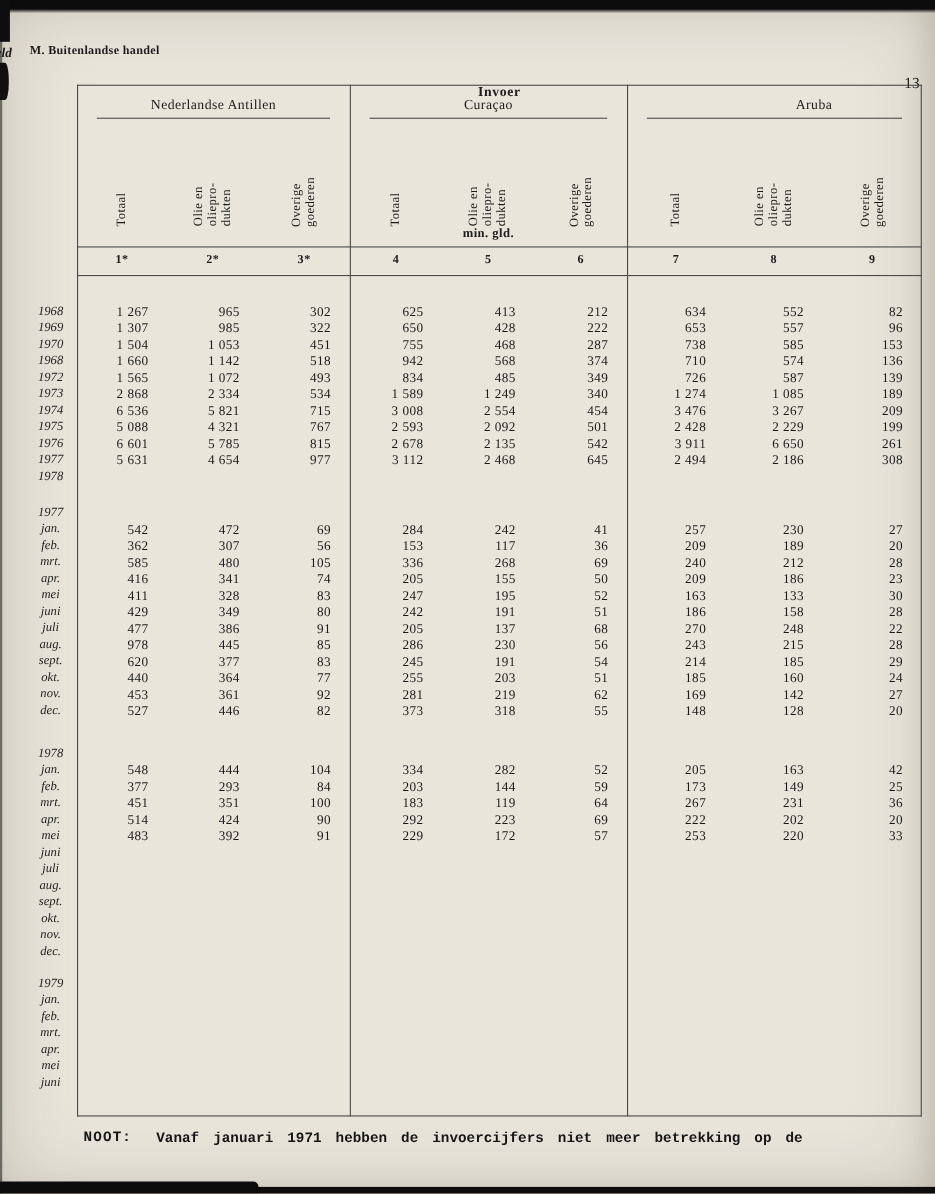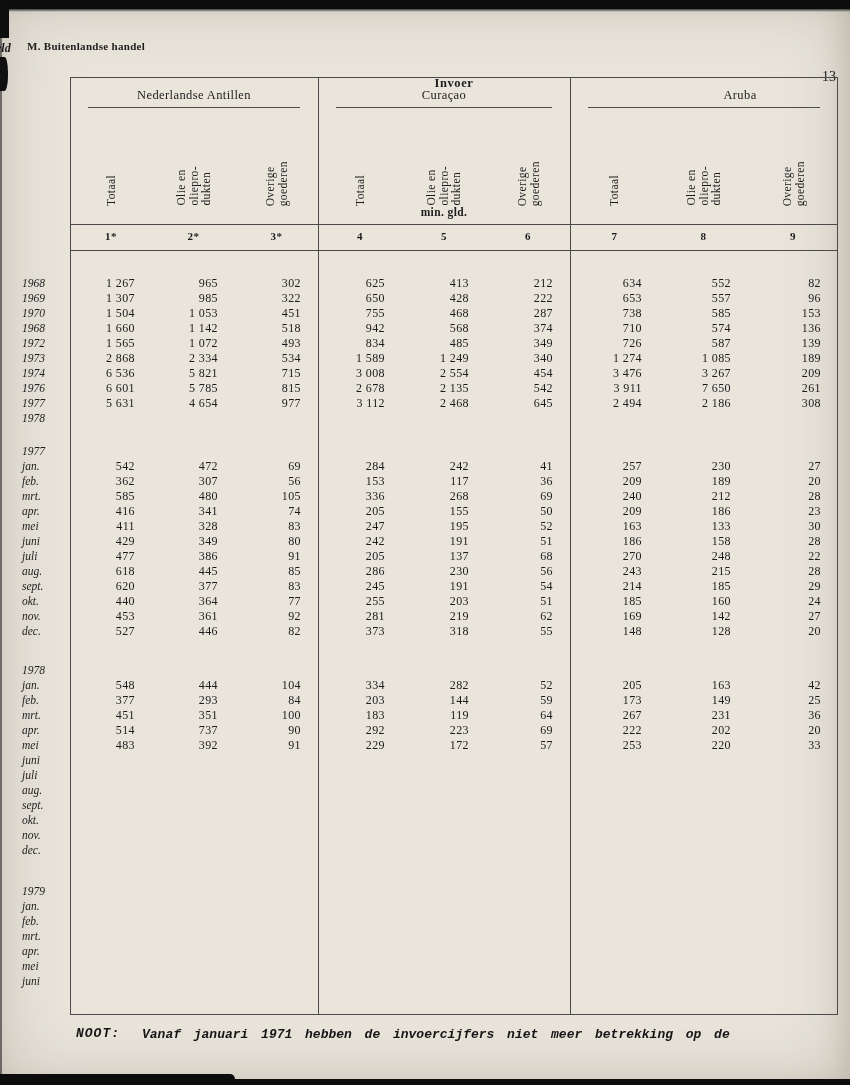--- a/index.html
+++ b/index.html
@@ -60,33 +60,33 @@
 
   .cn { position:absolute; top:230px; height:16px; text-align:center; font-size:11px; font-weight:bold; letter-spacing:0.5px; }
   .cn1 { left:70px;  width:82px; } .cn2 { left:152px; width:83px; } .cn3 { left:235px; width:83px; }
   .cn4 { left:318px; width:84px; } .cn5 { left:402px; width:84px; } .cn6 { left:486px; width:84px; }
   .cn7 { left:570px; width:89px; } .cn8 { left:659px; width:89px; } .cn9 { left:748px; width:90px; }
 
   
   .table-body { position:absolute; left:12px; top:276px; width:826px; }
   .tsection.s1 { margin-top:18px; }
   .tsection.s2 { margin-top:24px; }
-  .tsection.s3 { margin-top:26px; }
+  .tsection.s3 { margin-top:14px; }
   .grid-row {
     display:grid;
     grid-template-columns:58px 82px 83px 83px 84px 84px 84px 89px 89px 90px;
     height:15px; line-height:15px;
   }
-  .rowlabel { font-style:italic; font-size:11.5px; padding-left:10px; text-align:left; color:#1d1d1d; }
+  .rowlabel { font-style:italic; font-size:11.5px; padding-left:10px; text-align:center; color:#1d1d1d; }
   .cell { text-align:right; padding-right:17px; font-size:12px; letter-spacing:0.4px; color:#1b1b1b; }
 
   
   .footnote {
     position:absolute; left:76px; top:1026px; display:flex;
-    font-family:"Liberation Mono", monospace; font-size:13px; font-weight:600; color:#151515;font-style:italic;
+    font-family:"Liberation Mono", monospace; font-size:13px; font-weight:600; color:#151515;
   }
   .fn-label { margin-right:22px; letter-spacing:1px; white-space:nowrap; }
   .fn-text { line-height:17px; word-spacing:0.38em; max-width:640px; }
 </style>
 </head>
 <body>
 
 <div class="stage">
   <div class="page">
 
@@ -248,29 +248,41 @@
             <span class="cell c2">5 821</span>
             <span class="cell c3">715</span>
             <span class="cell c4">3 008</span>
             <span class="cell c5">2 554</span>
             <span class="cell c6">454</span>
             <span class="cell c7">3 476</span>
             <span class="cell c8">3 267</span>
             <span class="cell c9">209</span>
           </div>
           <div class="grid-row">
+            <span class="rowlabel">1975</span>
+            <span class="cell c1">5 088</span>
+            <span class="cell c2">4 321</span>
+            <span class="cell c3">767</span>
+            <span class="cell c4">2 593</span>
+            <span class="cell c5">2 092</span>
+            <span class="cell c6">501</span>
+            <span class="cell c7">2 428</span>
+            <span class="cell c8">2 229</span>
+            <span class="cell c9">199</span>
+          </div>
+          <div class="grid-row">
             <span class="rowlabel">1976</span>
             <span class="cell c1">6 601</span>
             <span class="cell c2">5 785</span>
             <span class="cell c3">815</span>
             <span class="cell c4">2 678</span>
             <span class="cell c5">2 135</span>
             <span class="cell c6">542</span>
             <span class="cell c7">3 911</span>
-            <span class="cell c8">7 650</span>
+            <span class="cell c8">6 650</span>
             <span class="cell c9">261</span>
           </div>
           <div class="grid-row">
             <span class="rowlabel">1977</span>
             <span class="cell c1">5 631</span>
             <span class="cell c2">4 654</span>
             <span class="cell c3">977</span>
             <span class="cell c4">3 112</span>
             <span class="cell c5">2 468</span>
             <span class="cell c6">645</span>
@@ -374,21 +386,21 @@
             <span class="cell c3">91</span>
             <span class="cell c4">205</span>
             <span class="cell c5">137</span>
             <span class="cell c6">68</span>
             <span class="cell c7">270</span>
             <span class="cell c8">248</span>
             <span class="cell c9">22</span>
           </div>
           <div class="grid-row">
             <span class="rowlabel">aug.</span>
-            <span class="cell c1">618</span>
+            <span class="cell c1">978</span>
             <span class="cell c2">445</span>
             <span class="cell c3">85</span>
             <span class="cell c4">286</span>
             <span class="cell c5">230</span>
             <span class="cell c6">56</span>
             <span class="cell c7">243</span>
             <span class="cell c8">215</span>
             <span class="cell c9">28</span>
           </div>
           <div class="grid-row">
@@ -476,21 +488,21 @@
             <span class="cell c4">183</span>
             <span class="cell c5">119</span>
             <span class="cell c6">64</span>
             <span class="cell c7">267</span>
             <span class="cell c8">231</span>
             <span class="cell c9">36</span>
           </div>
           <div class="grid-row">
             <span class="rowlabel">apr.</span>
             <span class="cell c1">514</span>
-            <span class="cell c2">737</span>
+            <span class="cell c2">424</span>
             <span class="cell c3">90</span>
             <span class="cell c4">292</span>
             <span class="cell c5">223</span>
             <span class="cell c6">69</span>
             <span class="cell c7">222</span>
             <span class="cell c8">202</span>
             <span class="cell c9">20</span>
           </div>
           <div class="grid-row">
             <span class="rowlabel">mei</span>

